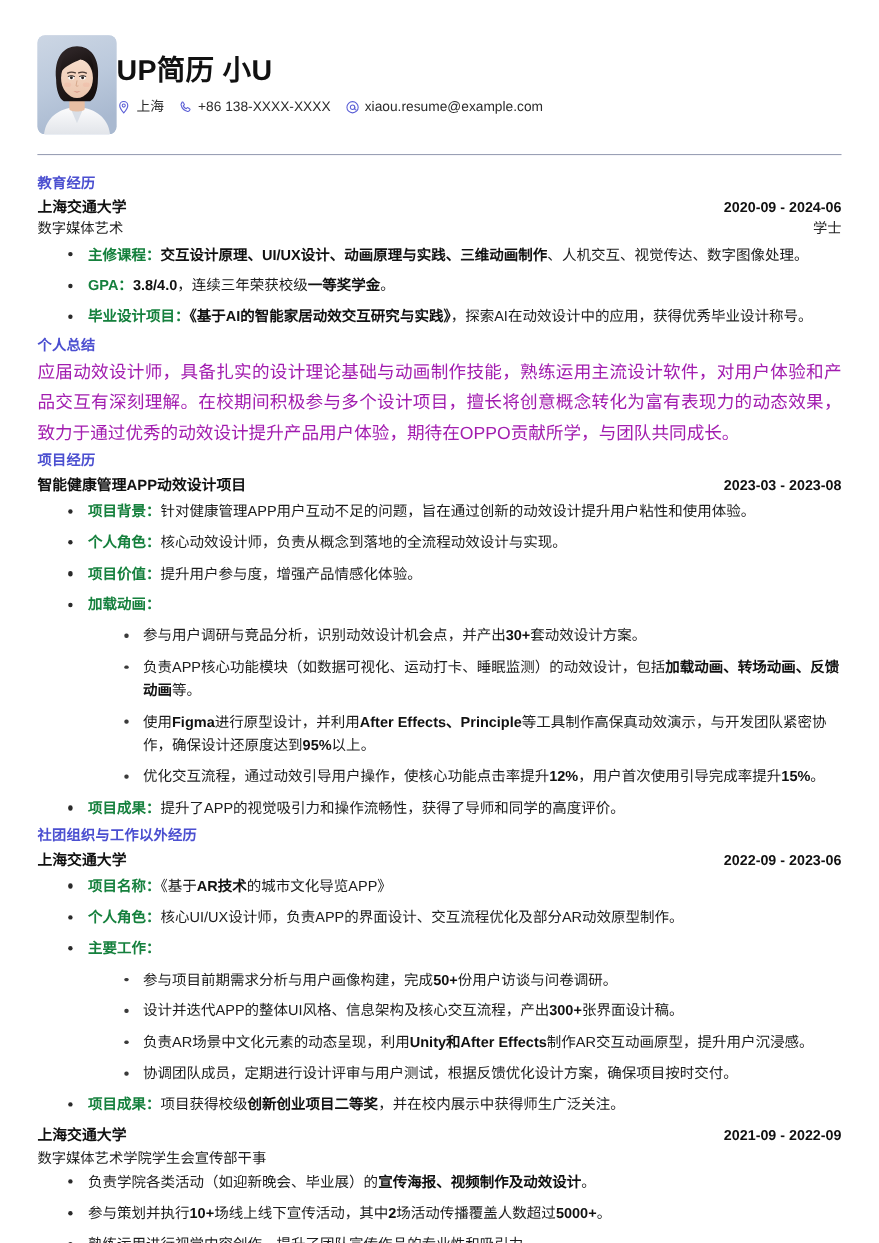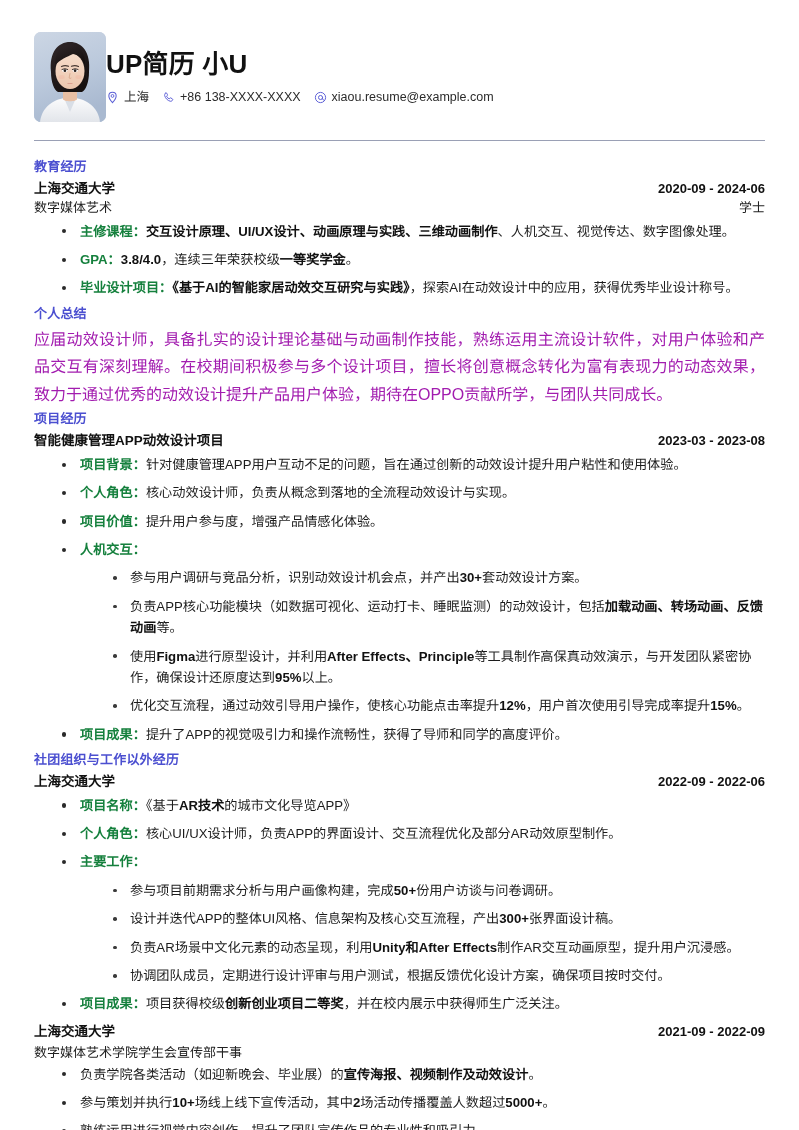--- a/index.html
+++ b/index.html
@@ -315,38 +315,38 @@
     <div class="section-title">项目经历</div>
     <div class="entry">
       <div class="entry-row">
         <span class="entry-org">智能健康管理APP动效设计项目</span>
         <span class="entry-date">2023-03 - 2023-08</span>
       </div>
       <ul class="lv1">
           <li><span class="lbl">项目背景：</span>针对健康管理APP用户互动不足的问题，旨在通过创新的动效设计提升用户粘性和使用体验。</li>
           <li><span class="lbl">个人角色：</span>核心动效设计师，负责从概念到落地的全流程动效设计与实现。</li>
           <li><span class="lbl">项目价值：</span>提升用户参与度，增强产品情感化体验。</li>
-          <li><span class="lbl">人机交互：</span><ul class="lv2">
+          <li><span class="lbl">加载动画：</span><ul class="lv2">
               <li>参与用户调研与竞品分析，识别动效设计机会点，并产出<b>30+</b>套动效设计方案。</li>
               <li>负责APP核心功能模块（如数据可视化、运动打卡、睡眠监测）的动效设计，包括<b>加载动画、转场动画、反馈动画</b>等。</li>
               <li>使用<b>Figma</b>进行原型设计，并利用<b>After Effects、Principle</b>等工具制作高保真动效演示，与开发团队紧密协作，确保设计还原度达到<b>95%</b>以上。</li>
               <li>优化交互流程，通过动效引导用户操作，使核心功能点击率提升<b>12%</b>，用户首次使用引导完成率提升<b>15%</b>。</li>
             </ul></li>
           <li><span class="lbl">项目成果：</span>提升了APP的视觉吸引力和操作流畅性，获得了导师和同学的高度评价。</li>
         </ul>
     </div>
   </div>
 
   <div class="section">
     <div class="section-title">社团组织与工作以外经历</div>
     <div>
         <div class="entry">
           <div class="entry-row">
             <span class="entry-org">上海交通大学</span>
-            <span class="entry-date">2022-09 - 2022-06</span>
+            <span class="entry-date">2022-09 - 2023-06</span>
           </div>
           <ul class="lv1">
             <li><span class="lbl">项目名称：</span>《基于<b>AR技术</b>的城市文化导览APP》</li>
             <li><span class="lbl">个人角色：</span>核心UI/UX设计师，负责APP的界面设计、交互流程优化及部分AR动效原型制作。</li>
             <li><span class="lbl">主要工作：</span><ul class="lv2">
                 <li>参与项目前期需求分析与用户画像构建，完成<b>50+</b>份用户访谈与问卷调研。</li>
                 <li>设计并迭代APP的整体UI风格、信息架构及核心交互流程，产出<b>300+</b>张界面设计稿。</li>
                 <li>负责AR场景中文化元素的动态呈现，利用<b>Unity和After Effects</b>制作AR交互动画原型，提升用户沉浸感。</li>
                 <li>协调团队成员，定期进行设计评审与用户测试，根据反馈优化设计方案，确保项目按时交付。</li>
               </ul></li>

